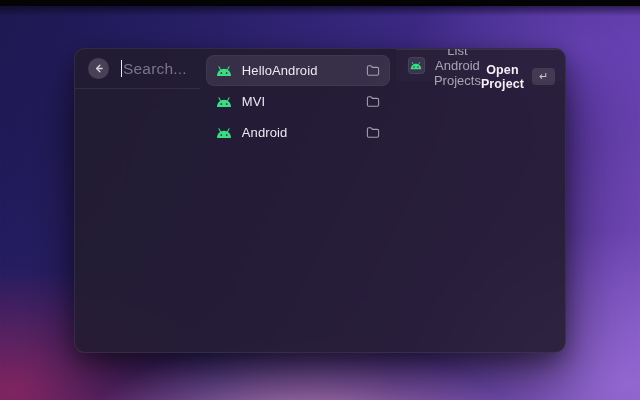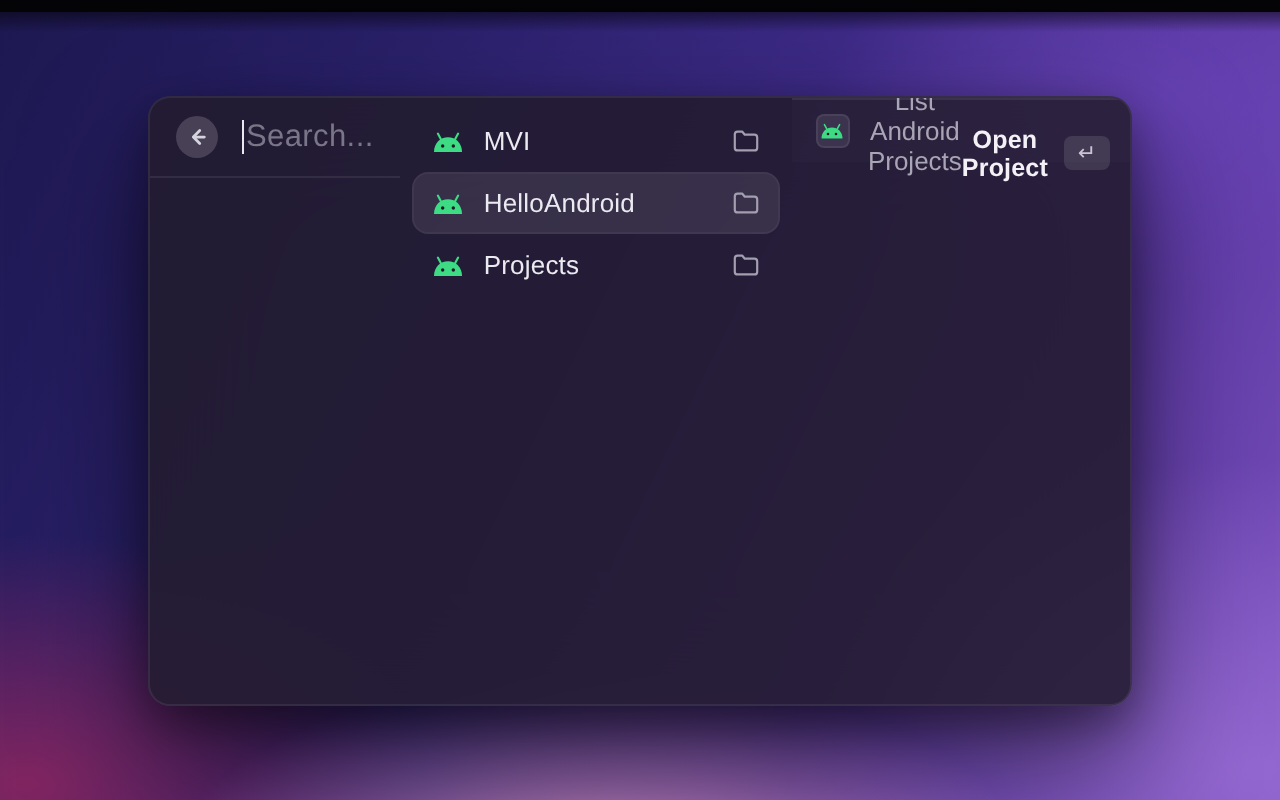--- a/index.html
+++ b/index.html
@@ -127,67 +127,67 @@
         </span>
       </div>
       <div class="search-field">
         <span class="caret"></span>
         <span class="search-placeholder">Search...</span>
       </div>
     </div>
 
     <div class="list">
 
+      <div class="row selected">
+        <span class="row-icon">
+          <svg width="16" height="12" viewBox="0 0 24 17">
+            <path d="M1.5 16 C1.5 9.5 6.2 5 12 5 C17.8 5 22.5 9.5 22.5 16 Z" fill="#3ddc84"></path>
+            <line x1="6.6" y1="6.2" x2="4.4" y2="2.2" stroke="#3ddc84" stroke-width="1.6" stroke-linecap="round"></line>
+            <line x1="17.4" y1="6.2" x2="19.6" y2="2.2" stroke="#3ddc84" stroke-width="1.6" stroke-linecap="round"></line>
+            <circle cx="8" cy="11.5" r="1.3" fill="#1d1828"></circle>
+            <circle cx="16" cy="11.5" r="1.3" fill="#1d1828"></circle>
+          </svg>
+        </span>
+        <span class="row-label">HelloAndroid</span>
+        <span class="row-accessory">
+          <svg width="14" height="13" viewBox="0 0 16 14" fill="none">
+            <path d="M1.6 3.2 C1.6 2.3 2.3 1.6 3.2 1.6 H5.8 L7.3 3.4 H12.8 C13.7 3.4 14.4 4.1 14.4 5 V10.8 C14.4 11.7 13.7 12.4 12.8 12.4 H3.2 C2.3 12.4 1.6 11.7 1.6 10.8 Z" stroke="#a39faf" stroke-width="1.25" stroke-linejoin="round"></path>
+          </svg>
+        </span>
+      </div>
+
       <div class="row">
         <span class="row-icon">
           <svg width="16" height="12" viewBox="0 0 24 17">
             <path d="M1.5 16 C1.5 9.5 6.2 5 12 5 C17.8 5 22.5 9.5 22.5 16 Z" fill="#3ddc84"></path>
             <line x1="6.6" y1="6.2" x2="4.4" y2="2.2" stroke="#3ddc84" stroke-width="1.6" stroke-linecap="round"></line>
             <line x1="17.4" y1="6.2" x2="19.6" y2="2.2" stroke="#3ddc84" stroke-width="1.6" stroke-linecap="round"></line>
             <circle cx="8" cy="11.5" r="1.3" fill="#1d1828"></circle>
             <circle cx="16" cy="11.5" r="1.3" fill="#1d1828"></circle>
           </svg>
         </span>
         <span class="row-label">MVI</span>
         <span class="row-accessory">
           <svg width="14" height="13" viewBox="0 0 16 14" fill="none">
             <path d="M1.6 3.2 C1.6 2.3 2.3 1.6 3.2 1.6 H5.8 L7.3 3.4 H12.8 C13.7 3.4 14.4 4.1 14.4 5 V10.8 C14.4 11.7 13.7 12.4 12.8 12.4 H3.2 C2.3 12.4 1.6 11.7 1.6 10.8 Z" stroke="#a39faf" stroke-width="1.25" stroke-linejoin="round"></path>
           </svg>
         </span>
       </div>
 
-      <div class="row selected">
-        <span class="row-icon">
-          <svg width="16" height="12" viewBox="0 0 24 17">
-            <path d="M1.5 16 C1.5 9.5 6.2 5 12 5 C17.8 5 22.5 9.5 22.5 16 Z" fill="#3ddc84"></path>
-            <line x1="6.6" y1="6.2" x2="4.4" y2="2.2" stroke="#3ddc84" stroke-width="1.6" stroke-linecap="round"></line>
-            <line x1="17.4" y1="6.2" x2="19.6" y2="2.2" stroke="#3ddc84" stroke-width="1.6" stroke-linecap="round"></line>
-            <circle cx="8" cy="11.5" r="1.3" fill="#1d1828"></circle>
-            <circle cx="16" cy="11.5" r="1.3" fill="#1d1828"></circle>
-          </svg>
-        </span>
-        <span class="row-label">HelloAndroid</span>
-        <span class="row-accessory">
-          <svg width="14" height="13" viewBox="0 0 16 14" fill="none">
-            <path d="M1.6 3.2 C1.6 2.3 2.3 1.6 3.2 1.6 H5.8 L7.3 3.4 H12.8 C13.7 3.4 14.4 4.1 14.4 5 V10.8 C14.4 11.7 13.7 12.4 12.8 12.4 H3.2 C2.3 12.4 1.6 11.7 1.6 10.8 Z" stroke="#a39faf" stroke-width="1.25" stroke-linejoin="round"></path>
-          </svg>
-        </span>
-      </div>
-
       <div class="row">
         <span class="row-icon">
           <svg width="16" height="12" viewBox="0 0 24 17">
             <path d="M1.5 16 C1.5 9.5 6.2 5 12 5 C17.8 5 22.5 9.5 22.5 16 Z" fill="#3ddc84"></path>
             <line x1="6.6" y1="6.2" x2="4.4" y2="2.2" stroke="#3ddc84" stroke-width="1.6" stroke-linecap="round"></line>
             <line x1="17.4" y1="6.2" x2="19.6" y2="2.2" stroke="#3ddc84" stroke-width="1.6" stroke-linecap="round"></line>
             <circle cx="8" cy="11.5" r="1.3" fill="#1d1828"></circle>
             <circle cx="16" cy="11.5" r="1.3" fill="#1d1828"></circle>
           </svg>
         </span>
-        <span class="row-label">Projects</span>
+        <span class="row-label">Android</span>
         <span class="row-accessory">
           <svg width="14" height="13" viewBox="0 0 16 14" fill="none">
             <path d="M1.6 3.2 C1.6 2.3 2.3 1.6 3.2 1.6 H5.8 L7.3 3.4 H12.8 C13.7 3.4 14.4 4.1 14.4 5 V10.8 C14.4 11.7 13.7 12.4 12.8 12.4 H3.2 C2.3 12.4 1.6 11.7 1.6 10.8 Z" stroke="#a39faf" stroke-width="1.25" stroke-linejoin="round"></path>
           </svg>
         </span>
       </div>
 
 
     </div>
 

